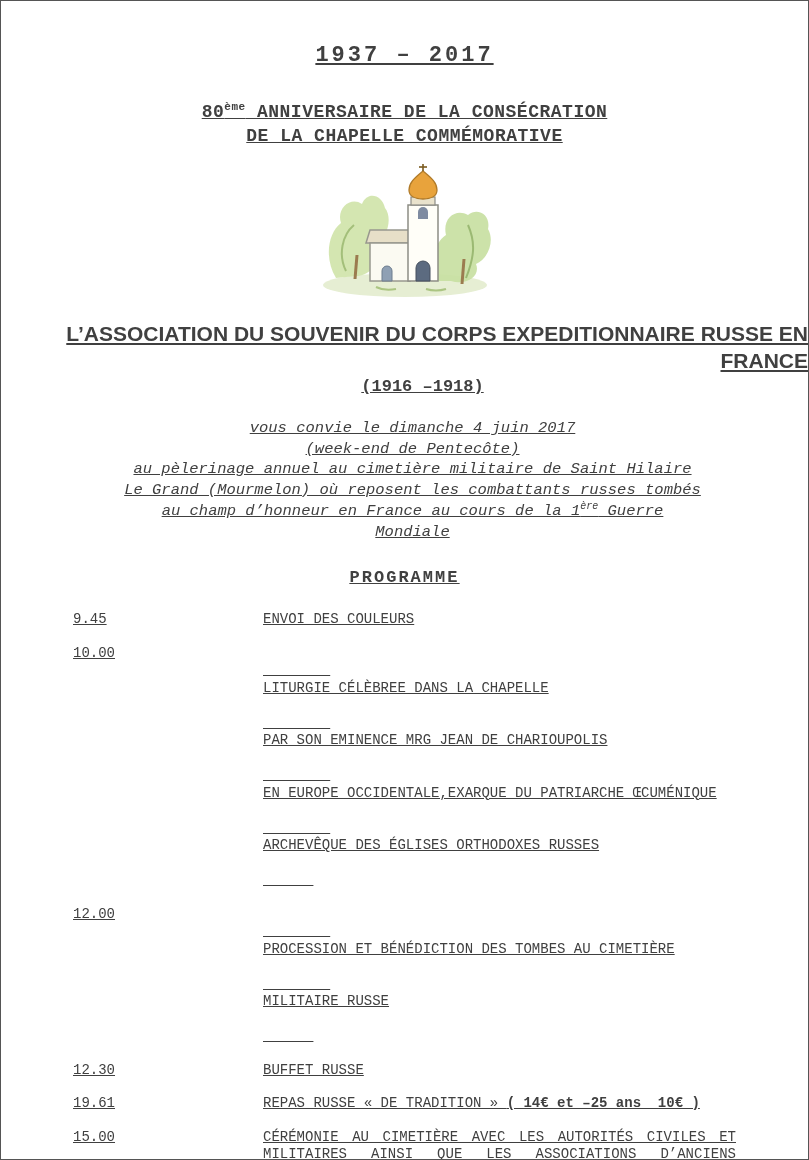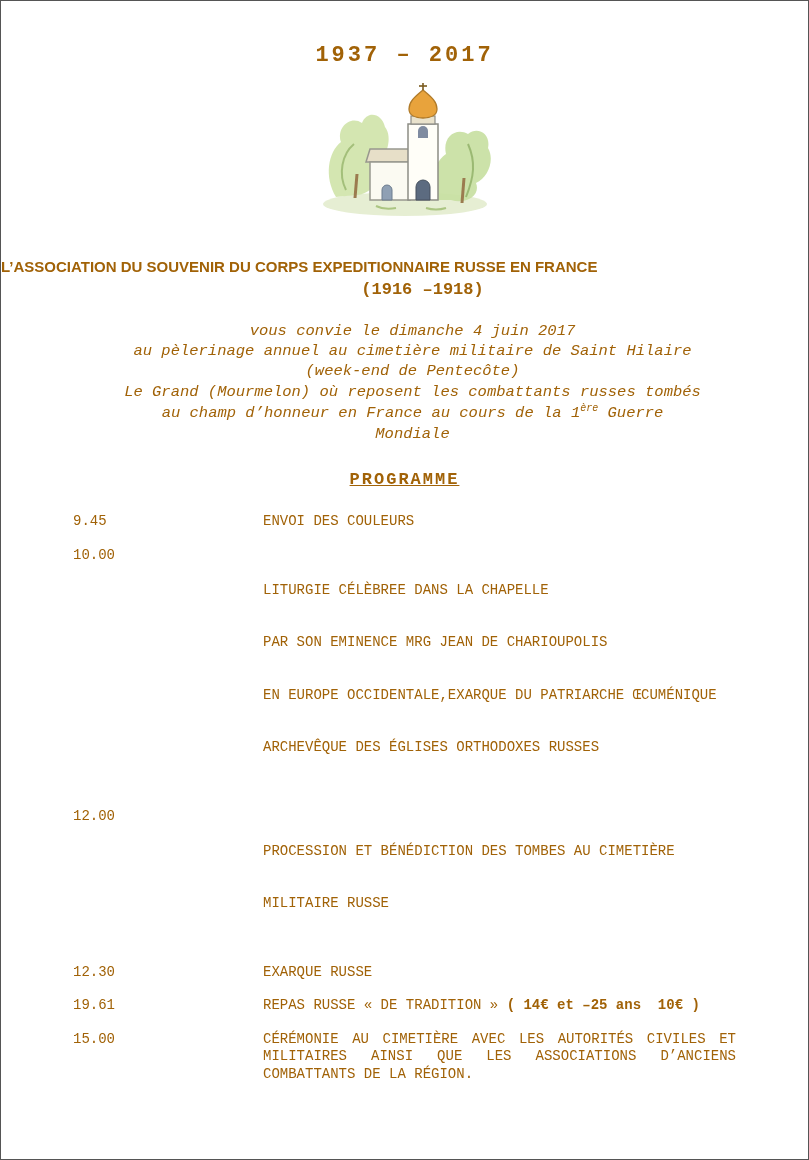--- a/index.html
+++ b/index.html
@@ -1,43 +1,47 @@
 <!DOCTYPE html>
 <html><head>
 <meta charset="utf-8">
 <style>
   html, body { margin:0; padding:0; background:#e8e8e8; }
   .page {
     width:809px; height:1160px; margin:0 auto; background:#ffffff;
     box-sizing:border-box; border:1px solid #555; overflow:hidden;
-    font-family:"Liberation Mono","DejaVu Sans Mono",monospace; color:#a16207;
+    font-family:"Liberation Mono","DejaVu Sans Mono",monospace; color:#404040;text-decoration:underline;
   }
   .title-years{ text-align:center; margin-top:42px; font-weight:bold; font-size:22px; letter-spacing:3px; }
   .anniv{ text-align:center; margin-top:32px; font-weight:bold; font-size:18px; line-height:1.35; letter-spacing:0.5px; }
   .anniv sup{ font-size:11px; }
   .chapel-wrap{ text-align:center; margin-top:14px; }
-  .assoc{ text-align:left; margin-top:32px; font-family:"Liberation Sans","DejaVu Sans",sans-serif; font-weight:bold; font-size:15px; line-height:1.3; }
+  .assoc{ text-align:right; margin-top:14px; font-family:"Liberation Sans","DejaVu Sans",sans-serif; font-weight:bold; font-size:21px; line-height:1.3; }
   .assoc-years{ text-align:center; font-family:"Liberation Mono","DejaVu Sans Mono",monospace; font-weight:bold; font-size:17px; margin-top:3px;padding-left:36px; }
   .invite{ text-align:center; margin-top:22px; font-style:italic; font-size:15.5px; line-height:1.32;padding-left:16px; }
   .invite sup{ font-size:10px; font-style:italic;margin-top:16px; }
   .prog-head{ text-align:center; margin-top:26px; font-weight:bold; font-size:17px; letter-spacing:2px; }
   .prog-head span{ text-decoration:underline; }
   .program{ margin:24px 72px 0 72px; font-size:14px; }
   .row{ display:grid; grid-template-columns:150px 1fr; margin-bottom:16px; line-height:1.25;gap:40px; }
   .row .txt{ white-space:pre-wrap; }
   .row .txt.justify{ text-align:justify; white-space:normal; }
   .b{ font-weight:bold; }
 </style>
 </head>
 <body>
 
 <div class="page">
 
   <div class="title-years">1937 – 2017</div>
 
+  <div class="anniv">
+    <div><span>80</span><sup>ème</sup><span>  ANNIVERSAIRE DE LA CONSÉCRATION</span></div>
+    <div>DE LA CHAPELLE COMMÉMORATIVE</div>
+  </div>
 
   <div class="chapel-wrap">
     <svg width="178" height="138" viewBox="0 0 178 138" aria-label="watercolor chapel">
       <ellipse cx="89" cy="122" rx="82" ry="12" fill="#e2ebcb" opacity="0.85"></ellipse>
       <path d="M20,115 C8,95 12,70 25,60 C20,45 35,33 46,41 C51,28 66,31 69,45 C77,55 71,76 60,81 C69,96 55,113 40,113 Z" fill="#cfe3a8" opacity="0.9"></path>
       <path d="M30,108 C22,92 26,72 38,62" stroke="#8fae62" fill="none" stroke-width="2" opacity="0.7"></path>
       <line x1="39" y1="116" x2="41" y2="92" stroke="#9b7b4f" stroke-width="3"></line>
       <path d="M121,118 C112,100 118,80 130,72 C126,55 140,45 152,52 C162,44 175,52 172,66 C179,78 172,96 160,101 C165,113 150,123 135,118 Z" fill="#c8dfa2" opacity="0.92"></path>
       <path d="M150,115 C158,95 160,80 152,62" stroke="#86a85c" stroke-width="2" fill="none" opacity="0.7"></path>
       <line x1="146" y1="121" x2="148" y2="96" stroke="#9b7b4f" stroke-width="3"></line>
@@ -53,22 +57,22 @@
       <path d="M100,118 v-13 a7,7 0 0 1 14,0 v13 z" fill="#5c6b80" stroke="#46515f" stroke-width="1"></path>
       <path d="M60,124 q8,4 20,2 M110,126 q10,3 20,0" stroke="#9cba6e" stroke-width="2" fill="none" opacity="0.8"></path>
     </svg>
   </div>
 
   <div class="assoc">L’ASSOCIATION DU SOUVENIR DU CORPS EXPEDITIONNAIRE RUSSE EN FRANCE</div>
   <div class="assoc-years">(1916 –1918)</div>
 
   <div class="invite">
     <div>vous convie le dimanche 4 juin 2017</div>
+    <div>(week-end de Pentecôte)</div>
     <div>au pèlerinage annuel au cimetière militaire de Saint Hilaire</div>
-    <div>(week-end de Pentecôte)</div>
     <div>Le Grand (Mourmelon) où reposent les combattants russes tombés</div>
     <div><span>au champ d’honneur en France au cours de la 1</span><sup>ère</sup><span> Guerre</span></div>
     <div>Mondiale</div>
   </div>
 
   <div class="prog-head"><span>PROGRAMME</span></div>
 
   <div class="program">
 
     <div class="row">
@@ -89,21 +93,21 @@
     <div class="row">
       <div class="time">12.00</div>
       <div class="txt">
         <div>PROCESSION ET BÉNÉDICTION DES TOMBES AU CIMETIÈRE</div>
         <div>MILITAIRE RUSSE</div>
       </div>
     </div>
 
     <div class="row">
       <div class="time">12.30</div>
-      <div class="txt">EXARQUE RUSSE</div>
+      <div class="txt">BUFFET RUSSE</div>
     </div>
 
     <div class="row">
       <div class="time">19.61</div>
       <div class="txt"><span>REPAS RUSSE « DE TRADITION » </span><span class="b">( 14€ et –25 ans  10€ )</span></div>
     </div>
 
     <div class="row">
       <div class="time">15.00</div>
       <div class="txt justify">CÉRÉMONIE AU CIMETIÈRE AVEC LES AUTORITÉS CIVILES ET MILITAIRES AINSI QUE LES ASSOCIATIONS D’ANCIENS COMBATTANTS DE LA RÉGION.</div>

